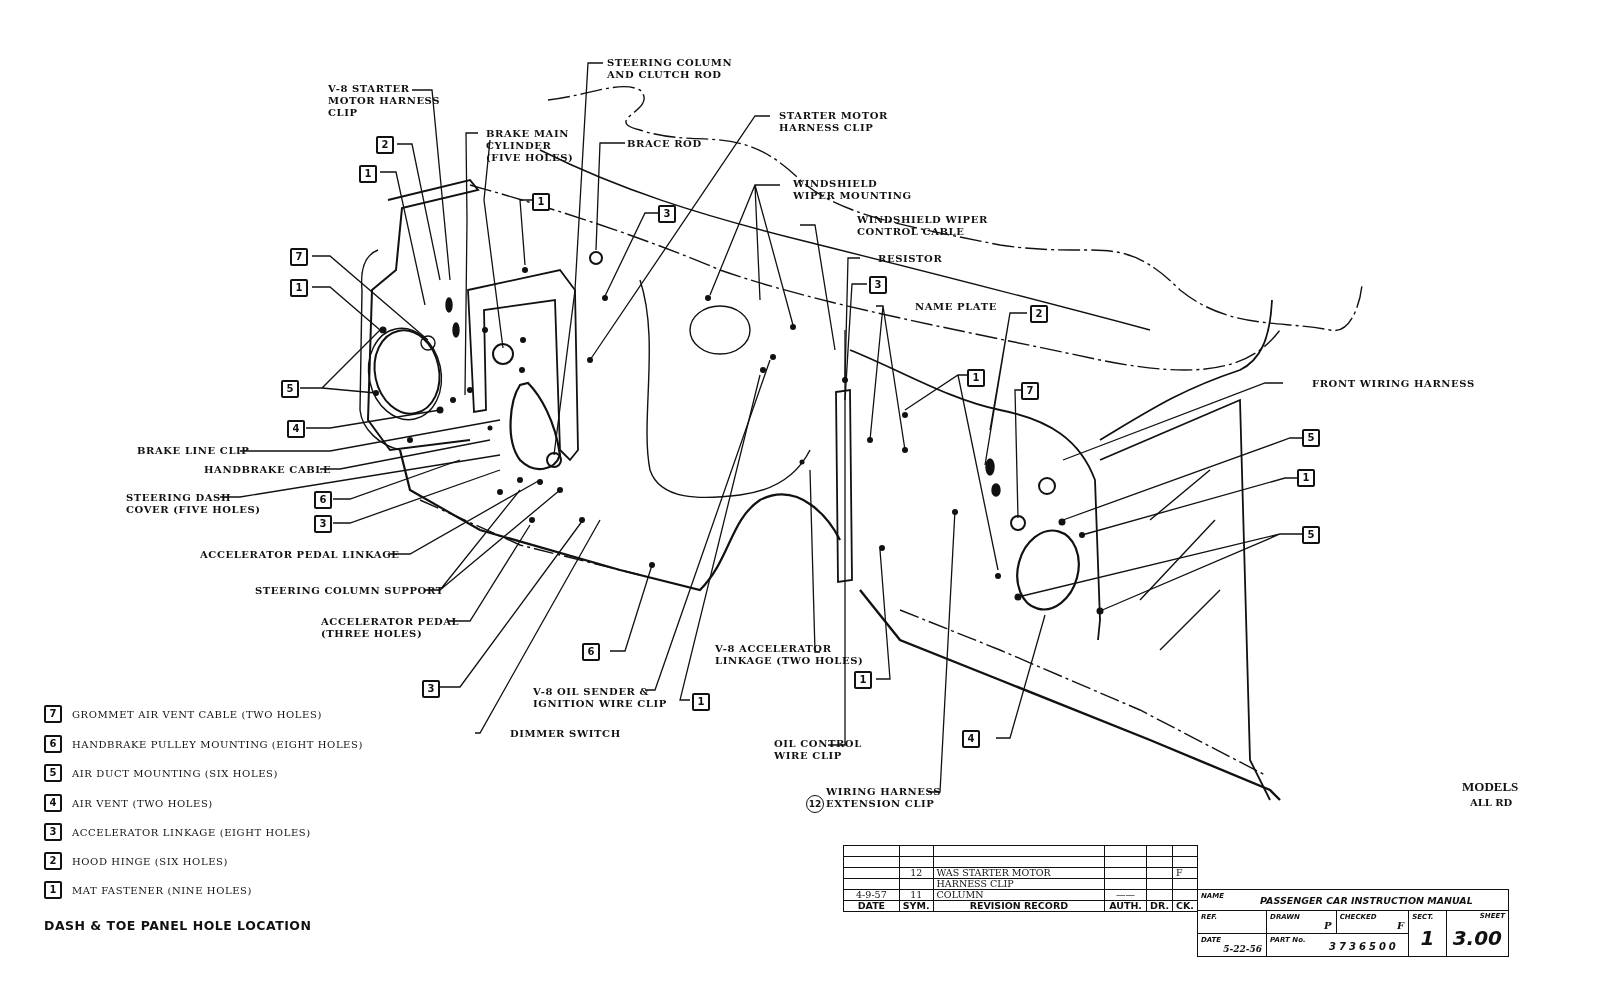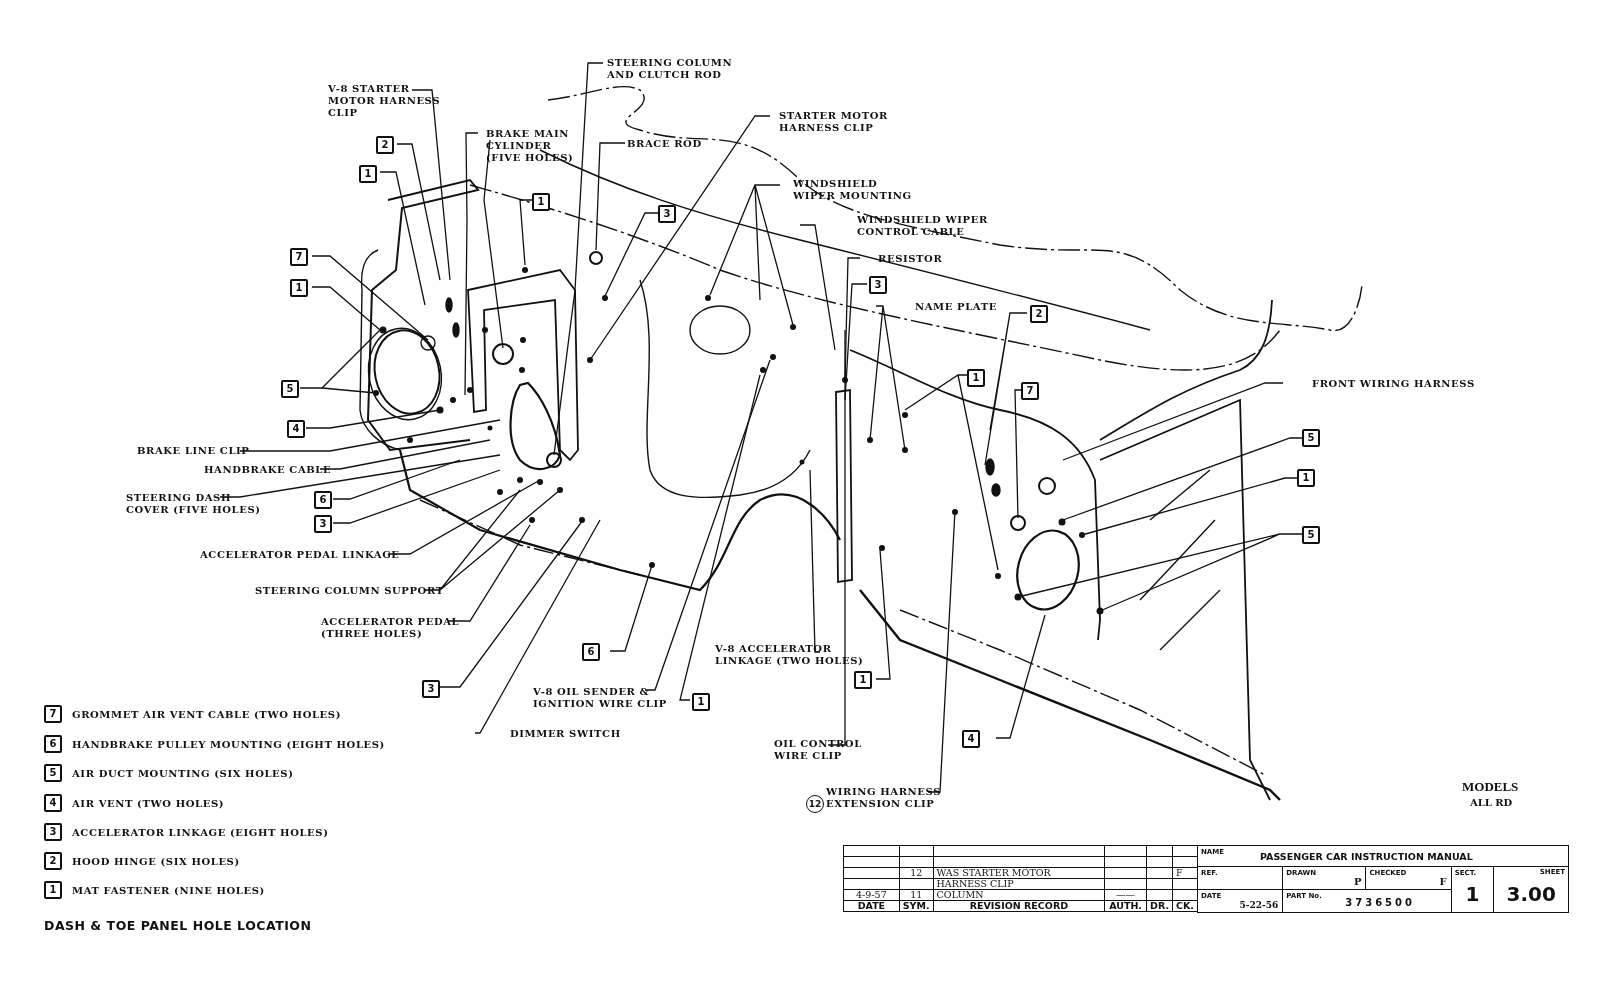--- a/index.html
+++ b/index.html
@@ -3,21 +3,21 @@
 <meta charset="utf-8">
 <style>
   html, body { margin:0; padding:0; background:#ffffff; }
   body { width:1603px; height:991px; position:relative; overflow:hidden; font-family:"DejaVu Serif", serif; color:#111; }
   #drawing { position:absolute; left:0; top:0; width:1603px; height:991px; }
   .lbl { position:absolute; font-family:"DejaVu Serif", serif; font-weight:bold; font-size:10px; line-height:12px; letter-spacing:0.6px; white-space:pre; color:#111; }
   .box { position:absolute; width:14px; height:14px; border:2px solid #111; border-radius:2px; font-family:"DejaVu Sans", sans-serif; font-weight:bold; font-size:10px; line-height:14px; text-align:center; background:#fff; color:#111; }
   .circ { position:absolute; width:16px; height:16px; border:1.5px solid #111; border-radius:50%; font-family:"DejaVu Sans", sans-serif; font-weight:bold; font-size:9px; line-height:16px; text-align:center; }
   .legend-row { position:absolute; left:44px; height:18px; display:flex; align-items:center; }
   .legend-row .box { position:static; margin-right:10px; }
-  .legend-row .txt { font-family:"DejaVu Serif", serif; font-weight:bold; font-size:10px; letter-spacing:0.6px; }
+  .legend-row .txt { font-family:"DejaVu Serif", serif; font-weight:normal; font-size:10px; letter-spacing:0.6px; }
   .title-caption { position:absolute; left:44px; top:918px; font-family:"DejaVu Sans", sans-serif; font-weight:bold; font-size:12.5px; letter-spacing:0.5px; }
   .models { position:absolute; left:1462px; top:779px; font-family:Liberation Serif, serif; font-weight:bold; font-size:13px; }
   .models-sub { position:absolute; left:1470px; top:797px; font-family:"DejaVu Serif", serif; font-weight:bold; font-size:10px; }
   
   table.tb { position:absolute; border-collapse:collapse; font-family:"DejaVu Serif", serif; }
   table.tb td { border:1.5px solid #111; padding:0 3px; font-size:9.5px; height:10px; line-height:10px; vertical-align:top; }
   .tb-small { font-family:"DejaVu Sans", sans-serif; font-size:7px !important; font-weight:bold; }
   .tb-head { font-family:"DejaVu Sans", sans-serif; font-size:7.5px; font-weight:bold; text-align:center; }
 </style>
 </head>
@@ -297,21 +297,21 @@
         <td class="tb-head">DATE</td>
         <td class="tb-head">SYM.</td>
         <td class="tb-head">REVISION RECORD</td>
         <td class="tb-head">AUTH.</td>
         <td class="tb-head">DR.</td>
         <td class="tb-head">CK.</td>
       </tr>
 </tbody>
   </table>
 
-<table class="tb" style="left:1197px;top:845px;width:372px;">
+<table class="tb" style="left:1197px;top:889px;width:312px;font-style:italic;">
   <colgroup>
       <col style="width:80px">
       <col style="width:78px">
       <col style="width:80px">
       <col style="width:40px">
       <col style="width:70px">
     </colgroup>
   <tbody>
       <tr>
     <td colspan="5" style="height:20px;position:relative;">

